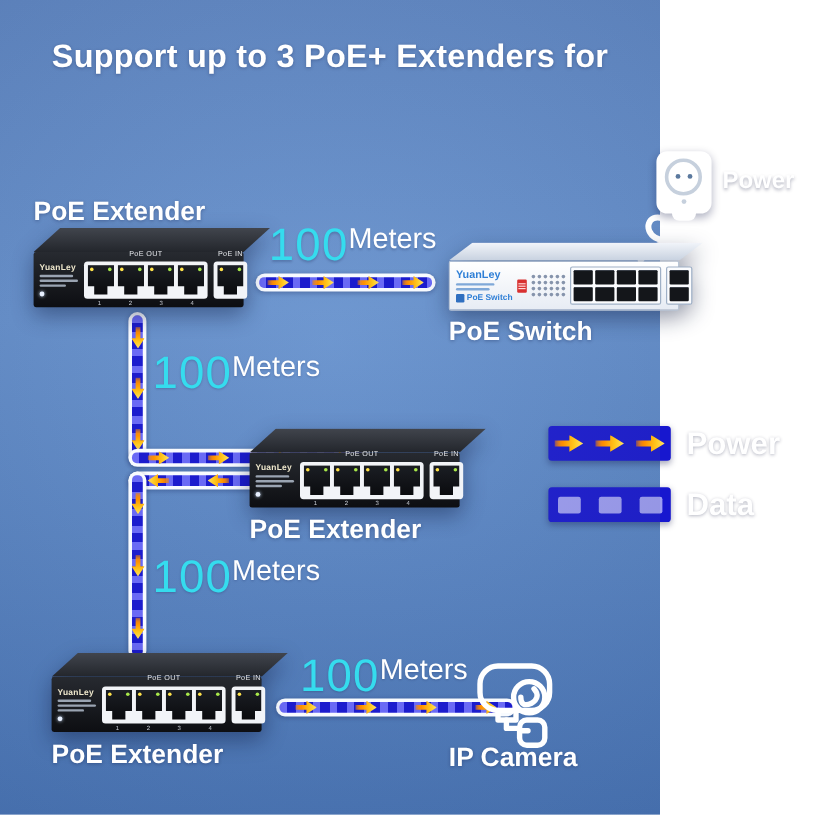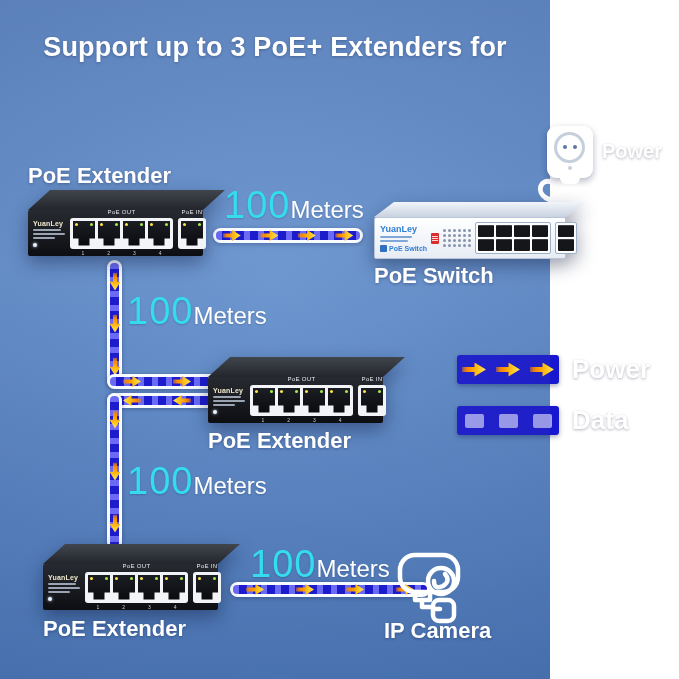--- a/index.html
+++ b/index.html
@@ -17,21 +17,21 @@
     background:radial-gradient(130% 95% at 50% 42%,rgba(255,255,255,.07),rgba(0,10,50,.16));}
   .abs{position:absolute;}
 
   
   .title{top:30px;left:0;right:0;text-align:center;color:var(--text-white);
     font-size:27px;font-weight:bold;line-height:35px;letter-spacing:.2px;
     text-shadow:0 1px 3px rgba(0,10,50,.28);z-index:6;}
   .title .hl{color:var(--accent-cyan);}
   .dev-label{color:var(--text-white);font-size:22px;font-weight:600;
     text-shadow:0 1px 3px rgba(0,10,50,.3);z-index:6;}
-  .dist{display:flex;align-items:flex-end;z-index:5;text-shadow:0 1px 2px rgba(0,10,50,.2);}
+  .dist{display:flex;align-items:flex-start;z-index:5;text-shadow:0 1px 2px rgba(0,10,50,.2);}
   .dist-val{font-size:38px;font-weight:500;color:var(--accent-cyan);letter-spacing:1px;line-height:1;}
   .dist-unit{font-size:24px;font-weight:500;color:var(--text-white);}
   .legend-label{color:var(--text-white);font-size:26px;font-weight:bold;text-shadow:0 1px 3px rgba(0,10,50,.3);}
 
   
   .cable{background:var(--cable-white);border-radius:8px;display:flex;align-items:center;
     justify-content:space-around;box-shadow:0 1px 4px rgba(0,10,60,.3);z-index:2;}
   .cable .core{position:absolute;border-radius:4px;}
   .cable.h{height:15px;}
   .cable.h .core{inset:3px 3px;background:repeating-linear-gradient(90deg,var(--cable-dash) 0 6px,var(--cable-core) 6px 14px);}
@@ -359,15 +359,15 @@
     <g fill="none" stroke="#ffffff" stroke-width="4.5" stroke-linecap="round" stroke-linejoin="round">
       <rect x="8" y="7" width="58" height="37" rx="15"></rect>
       <circle cx="49" cy="33" r="13"></circle>
       <path d="M53 26 q6 7 -2 12 q-9 4 -9 -5"></path>
       <path d="M23 44 v8 h15 v-8"></path>
       <path d="M30 52 v7 h9"></path>
       <rect x="41" y="52" width="21" height="21" rx="6"></rect>
       <path d="M41 61 h7"></path>
     </g>
   </svg>
-  <div class="abs dev-label" style="left:384px;top:618px;width:130px;">IP Camera</div>
+  <div class="abs dev-label" style="left:374px;top:618px;width:130px;">IP Camera</div>
 
 </div>
 
 </body></html>

